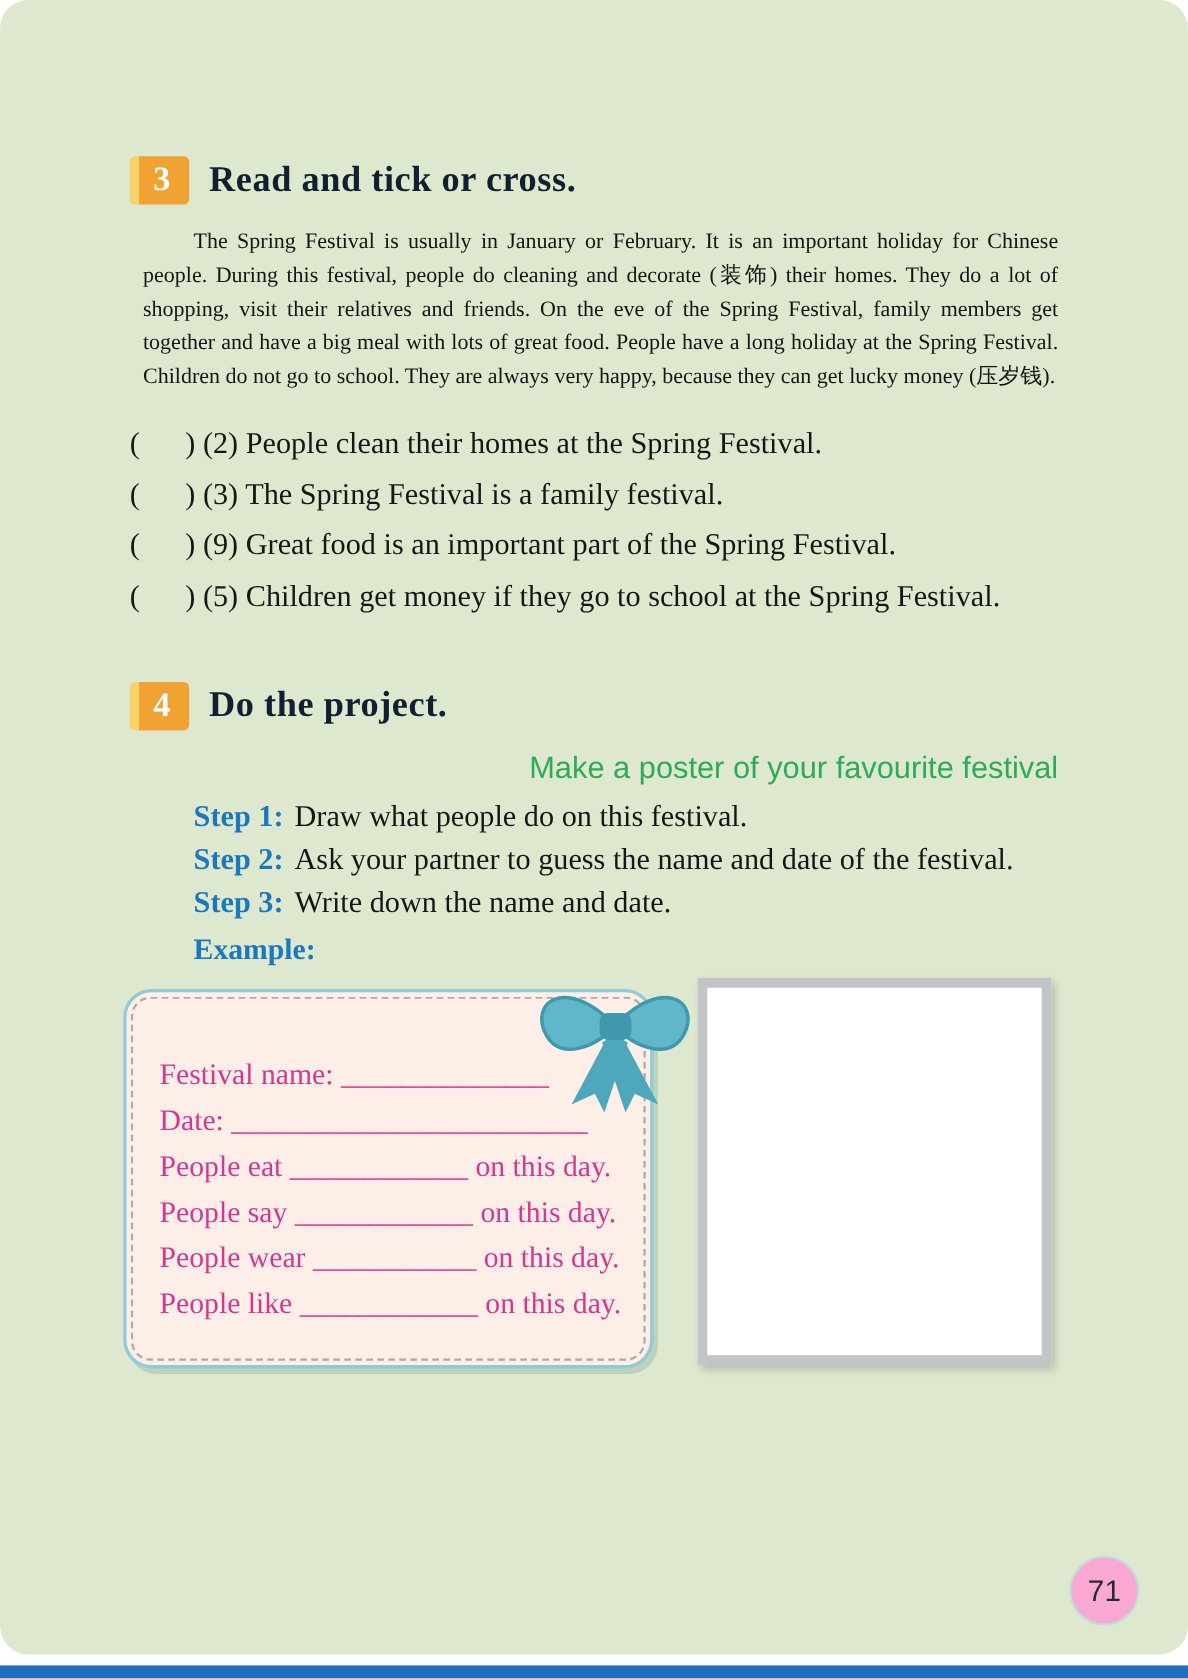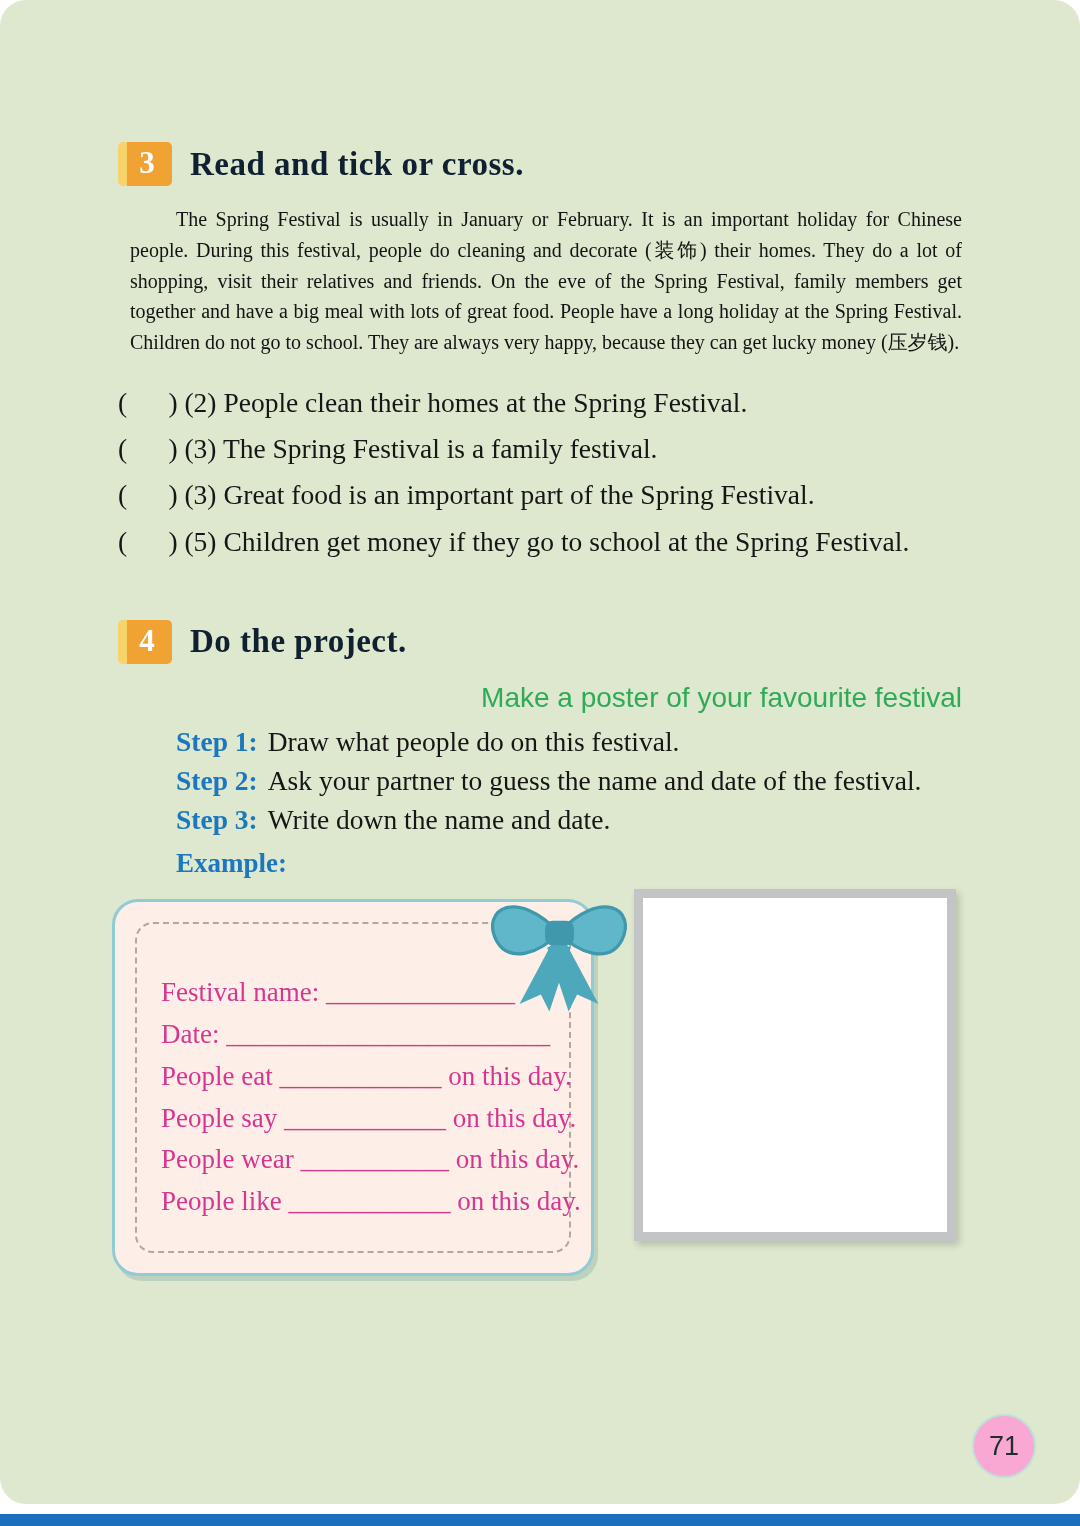--- a/index.html
+++ b/index.html
@@ -58,21 +58,21 @@
   .step-label{color:var(--step-blue);font-weight:bold;margin-right:10px;}
   .example-label{
     color:var(--step-blue);font-weight:bold;font-size:27px;
     margin:12px 0 14px 58px;
   }
 
   
   .example-row{display:flex;align-items:flex-start;margin-left:-6px;margin-top:20px;}
   .festival-card{
     position:relative;width:482px;background:var(--card-pink);
-    border:3px solid #8fccd6;border-radius:26px;padding:20px;
+    border:3px solid #8fccd6;border-radius:26px;padding:4px;
     box-shadow:4px 5px 0 rgba(110,150,140,.28);
   }
   .card-inner{border:2px dashed #b3a79e;border-radius:18px;padding:48px 24px 28px 24px;}
   .card-line{margin:0;font-size:27px;color:var(--card-magenta);line-height:1.55;white-space:nowrap;}
   .ribbon{position:absolute;top:-24px;right:-48px;width:160px;height:140px;}
 
   .drawing-box{
     width:322px;height:352px;background:#ffffff;
     border:9px solid #c2c4c6;margin-left:40px;margin-top:-10px;
     box-shadow:3px 4px 7px rgba(0,0,0,.18);
@@ -104,21 +104,21 @@
         <li class="question-item">
           <span class="answer-bracket">(      )</span>
           <span>(2) People clean their homes at the Spring Festival.</span>
         </li>
         <li class="question-item">
           <span class="answer-bracket">(      )</span>
           <span>(3) The Spring Festival is a family festival.</span>
         </li>
         <li class="question-item">
           <span class="answer-bracket">(      )</span>
-          <span>(3) Great food is an important part of the Spring Festival.</span>
+          <span>(9) Great food is an important part of the Spring Festival.</span>
         </li>
         <li class="question-item">
           <span class="answer-bracket">(      )</span>
           <span>(5) Children get money if they go to school at the Spring Festival.</span>
         </li>
       </ul>
     </section>
 
     <section class="section-project">
       <div class="section-heading">

